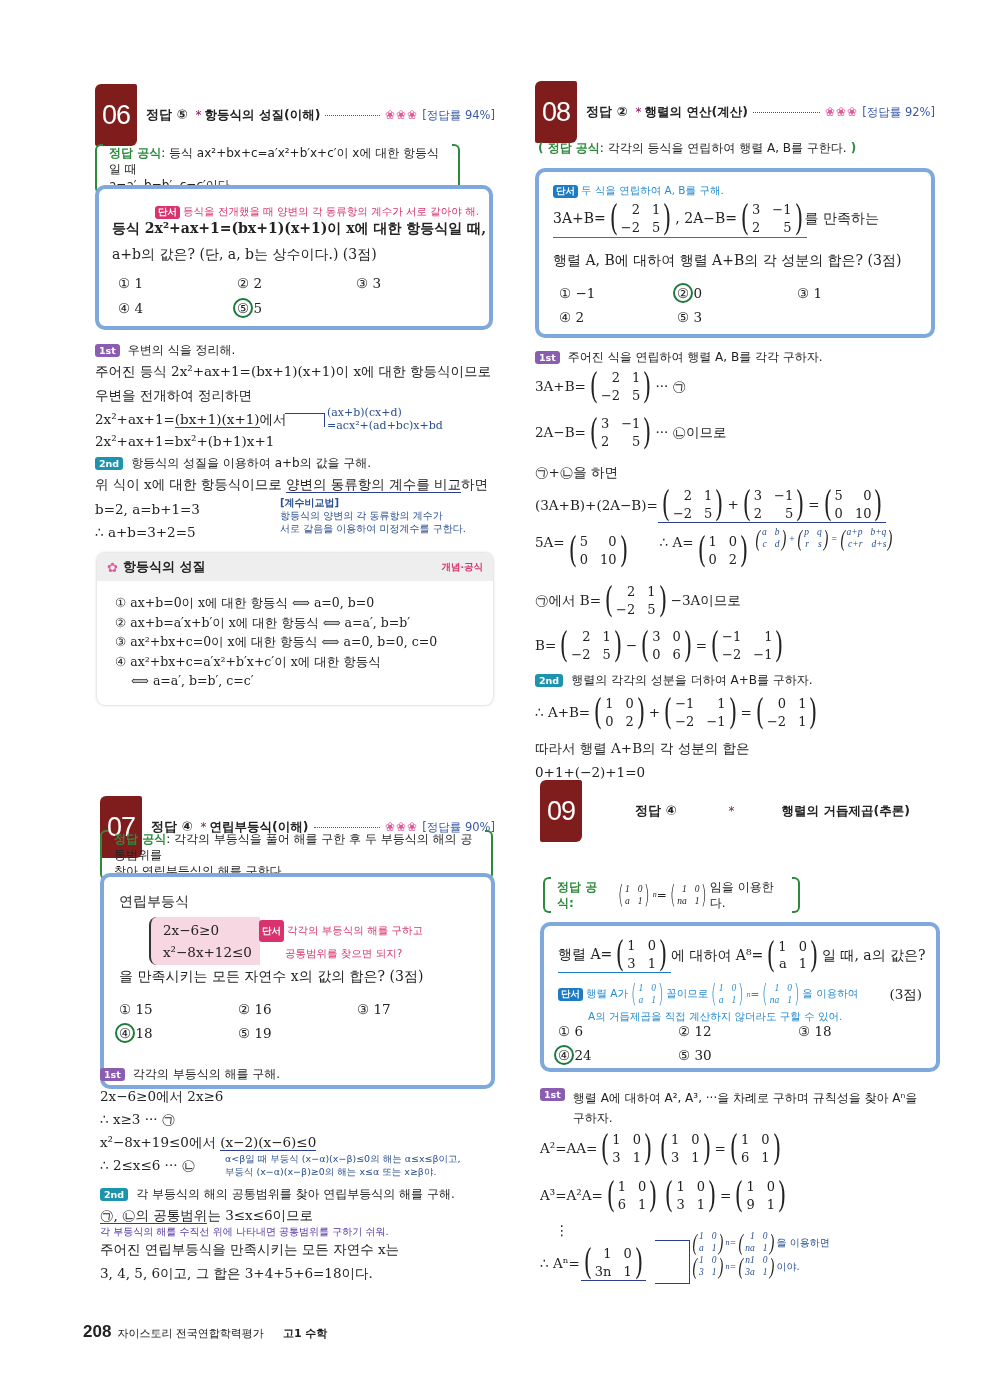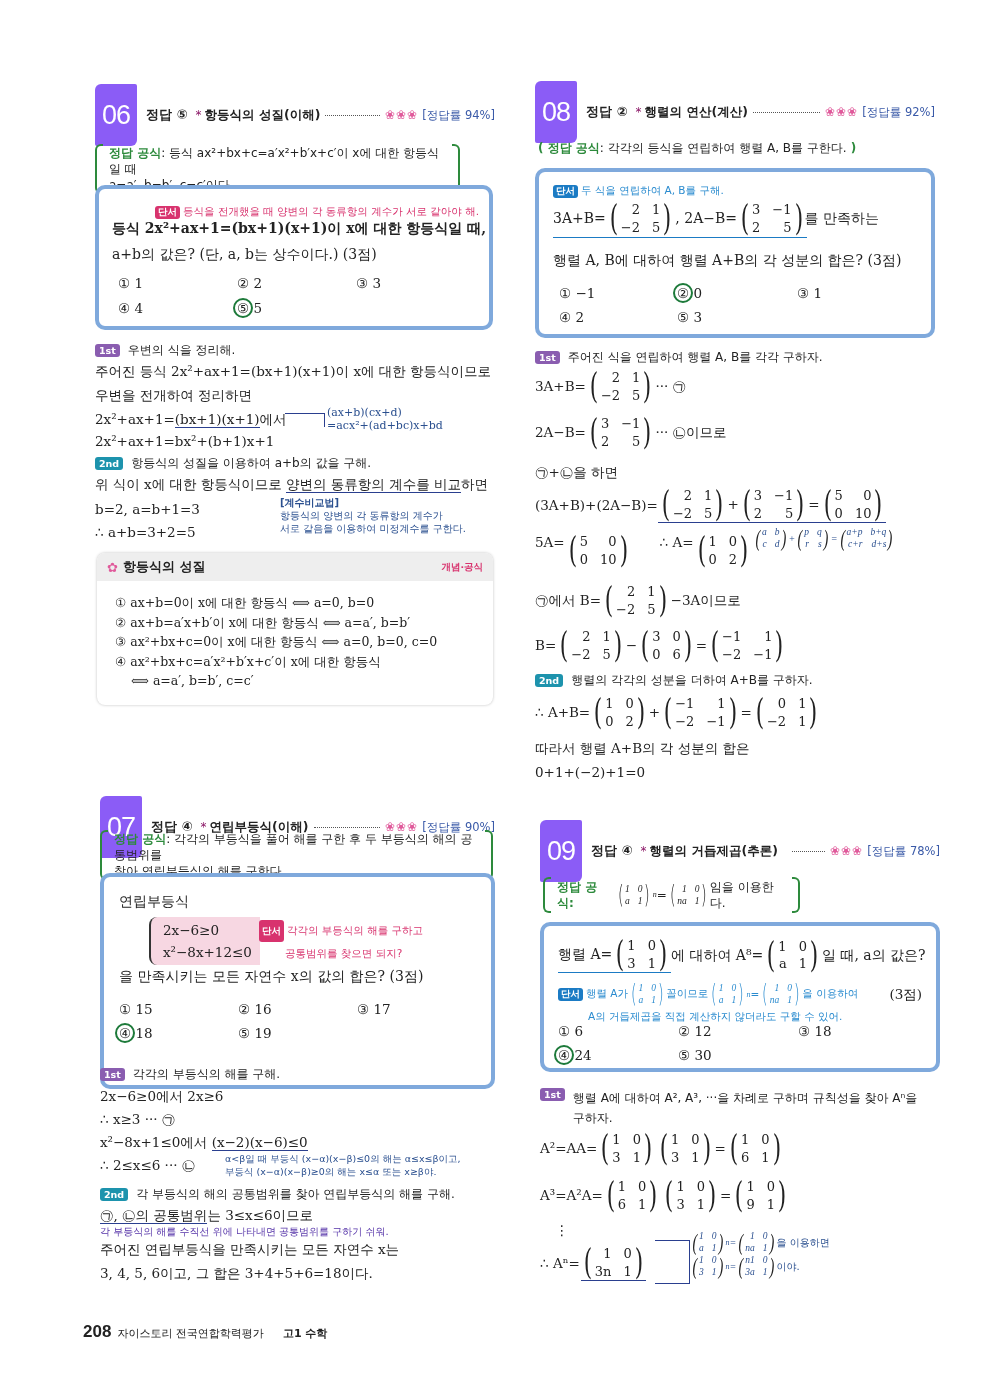--- a/index.html
+++ b/index.html
@@ -6,21 +6,21 @@
   html, body { width: 1000px; height: 1397px; background: #ffffff; overflow: hidden; }
   body { position: relative; font-family: "DejaVu Sans", sans-serif; color: #222; }
   .serif { font-family: "DejaVu Serif", "Liberation Serif", serif; }
   .m { font-family: "Liberation Serif", "DejaVu Serif", serif; font-style: italic; }
 
   .col { position: absolute; top: 0; }
   .col-left { left: 95px; width: 400px; }
   .col-right { left: 535px; width: 405px; }
 
   .qhead { position: absolute; display: flex; align-items: center; height: 30px; white-space: nowrap; }
-  .qnum { background: #8b5cf6; color: #fff; font-family: "Liberation Sans", sans-serif; font-size: 27px; line-height: 30px; padding: 16px 7px; border-radius: 6px 2px 6px 2px; letter-spacing: -1px; }
+  .qnum { background: #7f1d1d; color: #fff; font-family: "Liberation Sans", sans-serif; font-size: 27px; line-height: 30px; padding: 16px 7px; border-radius: 6px 2px 6px 2px; letter-spacing: -1px; }
   .qans { font-size: 13px; font-weight: bold; margin-left: 9px; }
   .qstar { color: #8a1465; font-size: 12px; margin: 0 3px 0 8px; }
   .qtopic { font-size: 12.5px; font-weight: bold; }
   .qdots { flex: 1; border-bottom: 1.5px dotted #555; margin: 0 5px; height: 1px; align-self: center; }
   .qrate-flowers { color: #e05a9b; font-size: 12px; letter-spacing: 1px; }
   .qrate { color: #3a5aa8; font-size: 11.5px; margin-left: 4px; }
 
   .formula { position: absolute; font-size: 12px; line-height: 16px; padding: 0 14px; }
   .formula::before, .formula::after { content: ""; position: absolute; top: -1px; bottom: -1px; width: 6px; border: 2px solid #2d8a3c; }
   .formula::before { left: 0; border-right: none; border-radius: 6px 0 0 6px; }
@@ -178,21 +178,21 @@
     <div class="circled-mark" style="top:146px; left:11px;"></div>
   </div>
 
   <div class="step" style="top:1066px; left:5px;">
     <span class="step-tag first">1st</span>
       <span>각각의 부등식의 해를 구해.</span>
   </div>
   <div class="line" style="top:1086px; left:5px;">2x−6≥0에서 2x≥6</div>
   <div class="line" style="top:1109px; left:5px;">∴ x≥3 ··· ㉠</div>
   <div class="line" style="top:1132px; left:5px;">
-    <span>x²−8x+1≤0에서 </span><span class="uline">(x−2)(x−6)≤0</span>
+    <span>x²−8x+19≤0에서 </span><span class="uline">(x−2)(x−6)≤0</span>
   </div>
   <div class="line" style="top:1155px; left:5px;">∴ 2≤x≤6 ··· ㉡</div>
   <div class="note" style="top:1152px; left:130px; font-size:9.5px;">
     <span>α&lt;β일 때 부등식 (x−α)(x−β)≤0의 해는 α≤x≤β이고,</span><br><span>부등식 (x−α)(x−β)≥0의 해는 x≤α 또는 x≥β야.</span>
   </div>
 
   <div class="step" style="top:1186px; left:5px;">
     <span class="step-tag second">2nd</span>
       <span>각 부등식의 해의 공통범위를 찾아 연립부등식의 해를 구해.</span>
   </div>
@@ -462,21 +462,21 @@
           <span>1</span>
           <span>−2</span>
           <span>1</span>
         </span>
         <span class="par">)</span>
       </span>
   </div>
   <div class="line" style="top:738px; left:0;">따라서 행렬 A+B의 각 성분의 합은</div>
   <div class="line" style="top:762px; left:0;">0+1+(−2)+1=0</div>
 
-  <div class="qhead" style="top:836px; left:5px; width:400px;">
+  <div class="qhead" style="top:796px; left:5px; width:400px;gap:44px;">
     <span class="qnum">09</span>
     <span class="qans">정답 ④</span>
     <span class="qstar">*</span>
     <span class="qtopic">행렬의 거듭제곱(추론)</span>
     <span class="qdots" style="margin-left:14px;"></span>
     <span class="qrate-flowers">❀❀❀</span>
     <span class="qrate">[정답률 78%]</span>
   </div>
 
   <div class="formula" style="top:878px; left:8px; width:257px; display:flex; align-items:center; height:34px;">

